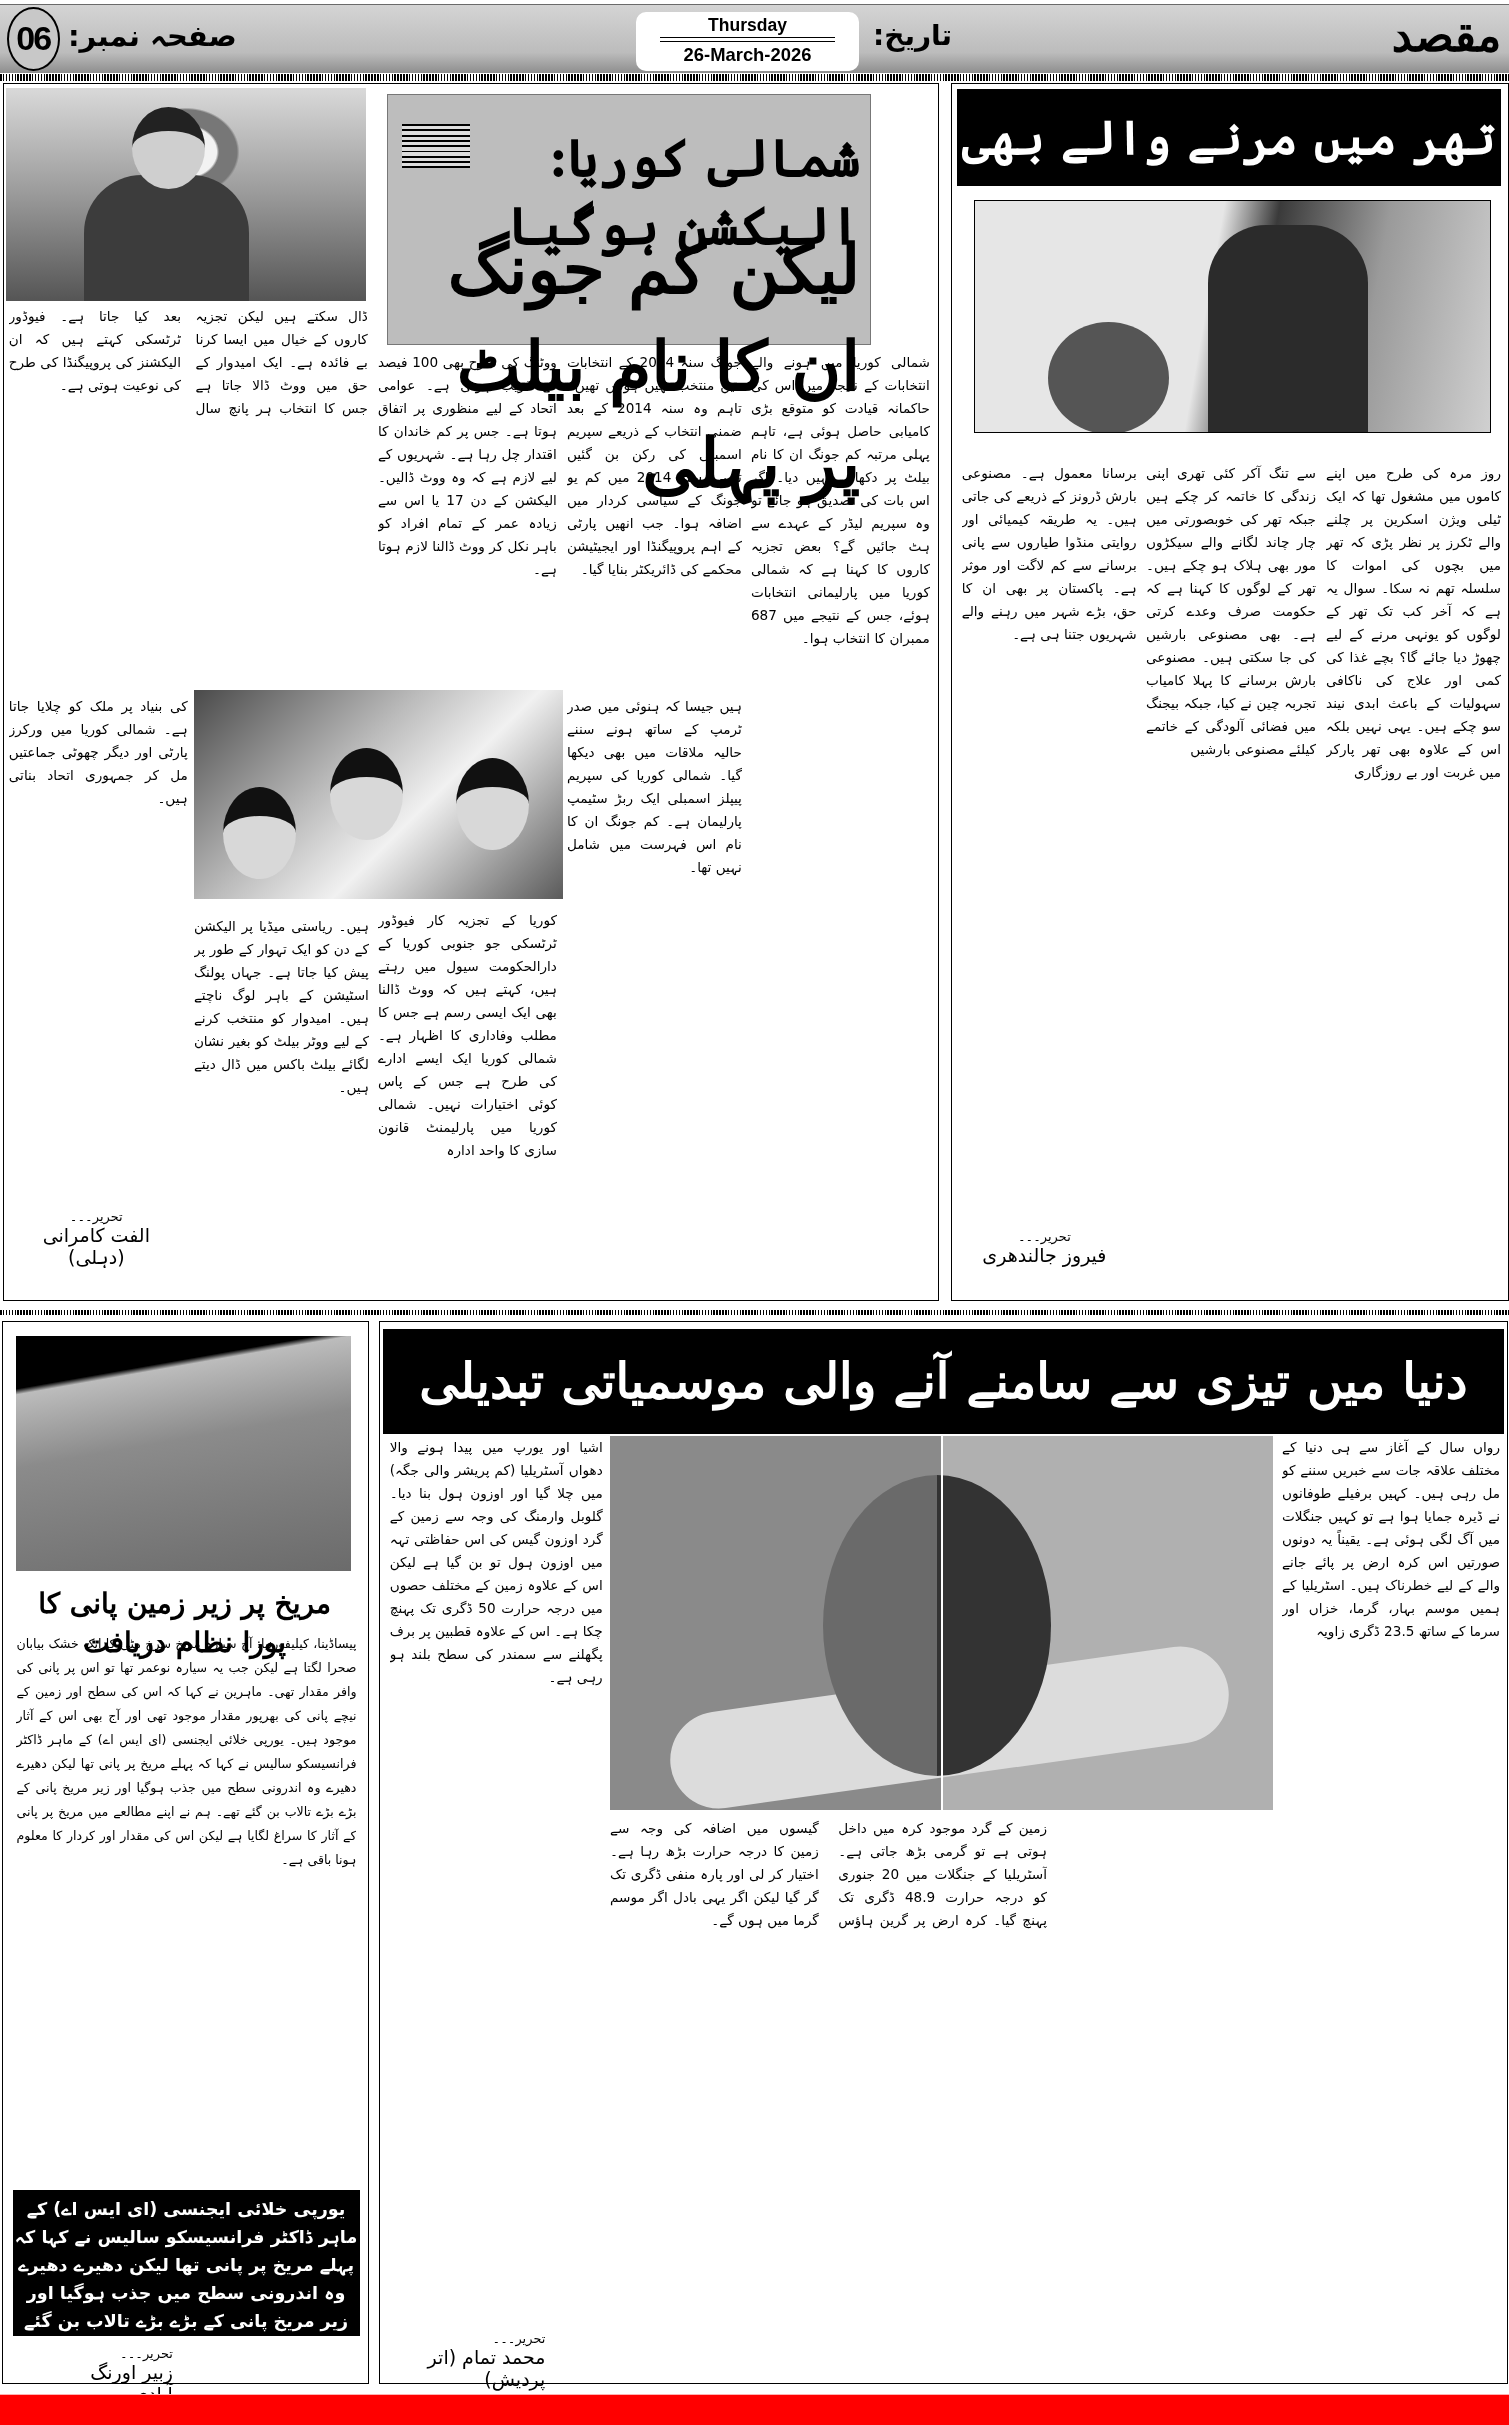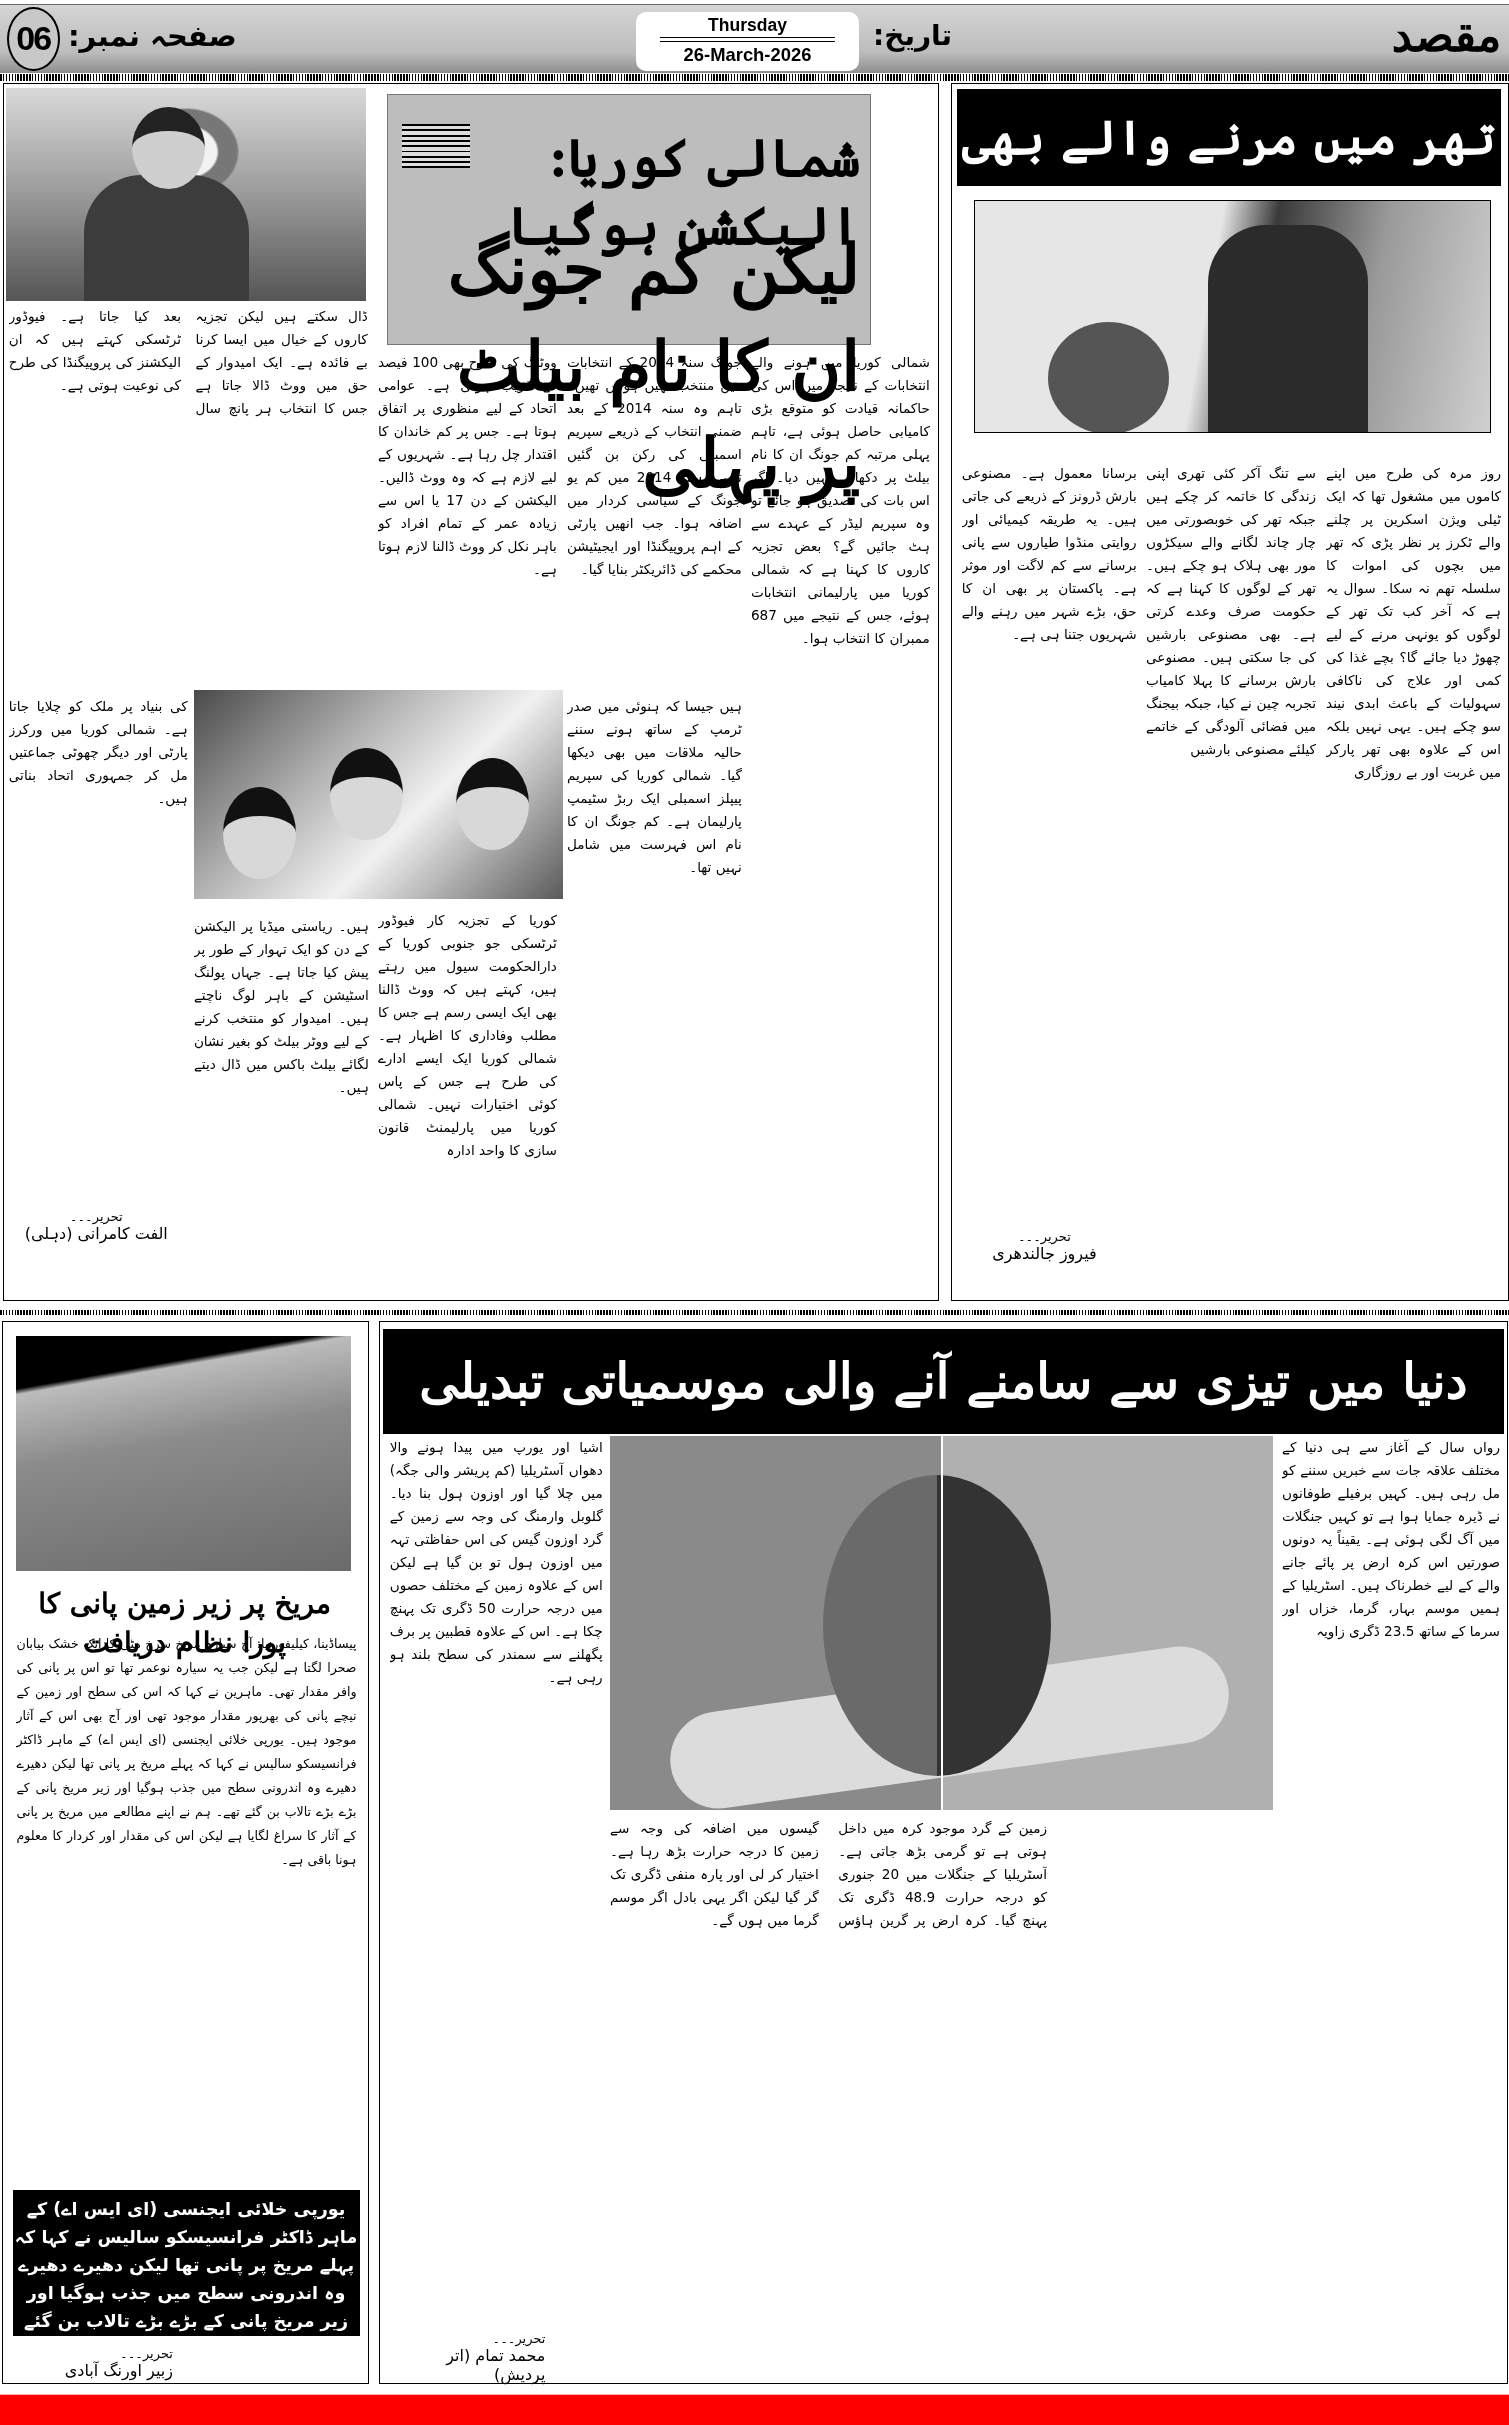--- a/index.html
+++ b/index.html
@@ -25,21 +25,21 @@
   #logo { position: absolute; right: 8.7px; top: 3.9px; font-size: 45px; font-weight: bold; direction: rtl;
     font-family: "DejaVu Serif", serif; }
   #masthead-rule { position: absolute; left: 0; top: 74px; width: 1510px; height: 6.8px;
     background: repeating-linear-gradient(90deg, #000 0 1.5px, #fff 1.5px 2.9px); }
 
   
   .boxed { position: absolute; border: 1.9px solid #000; background: #fff; }
   .col { position: absolute; font-size: 13.6px; line-height: 23px; overflow: hidden; direction: rtl; text-align: justify; }
   .photo { position: absolute; overflow: hidden; }
   .byline-label { font-weight: normal; font-size: 13px; }
-  .byline-name { font-size: 16px; }
+  .byline-name { font-size: 19px; }
 
   
   #nk-box { left: 2.9px; top: 83px; width: 936px; height: 1218px; }
   #nk-headline { position: absolute; left: 383px; top: 9.7px; width: 484px; height: 251px; background: #bdbdbd;
     border: 1.5px solid #777; direction: rtl; text-align: right; }
   #nk-headline .h1 { position: absolute; right: 9.7px; top: 29px; font-size: 52px; font-weight: bold; line-height: 68px; font-family: "DejaVu Serif", serif; }
   #nk-headline .h2 { position: absolute; right: 9.7px; top: 126px; font-size: 68px; font-weight: bold; line-height: 97px; font-family: "DejaVu Serif", serif; }
   #nk-lines { position: absolute; left: 14.6px; top: 29px; width: 68px; height: 44px;
     background: repeating-linear-gradient(#000 0 1.9px, #ddd 1.9px 5.3px); }
   #nk-photo-kim { left: 1.9px; top: 3.9px; width: 360px; height: 213px;

